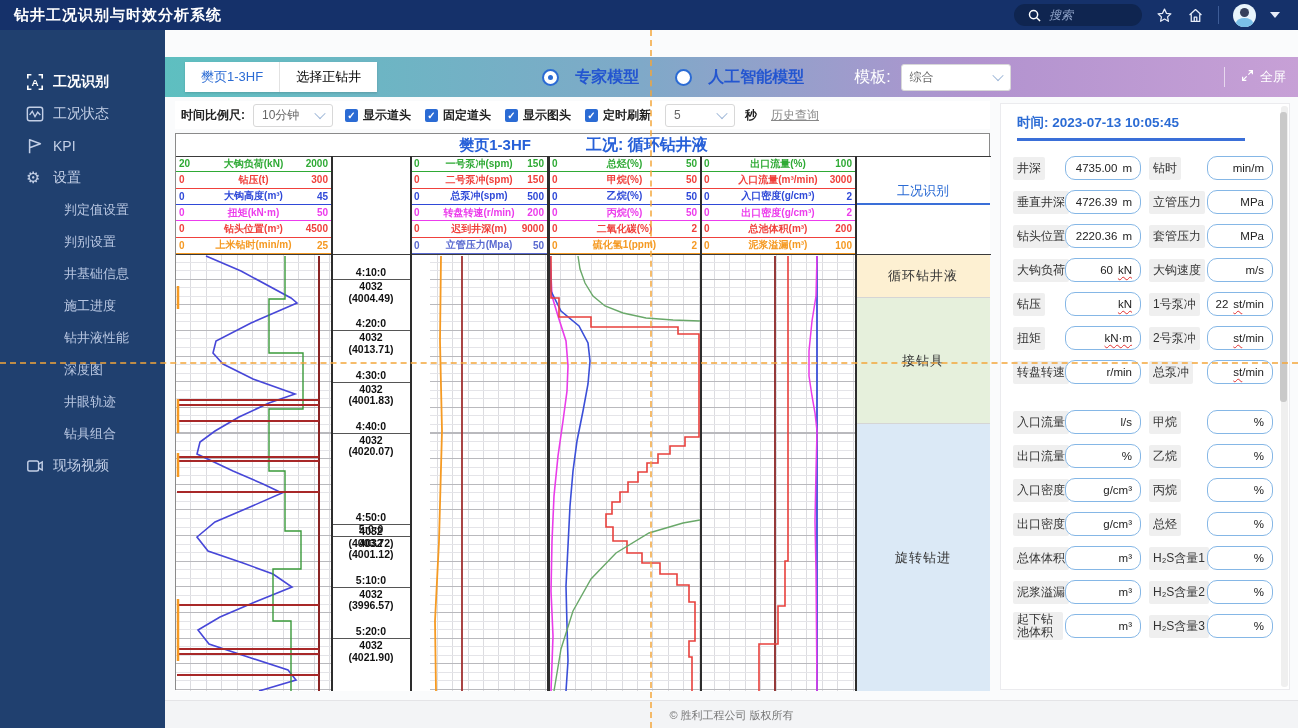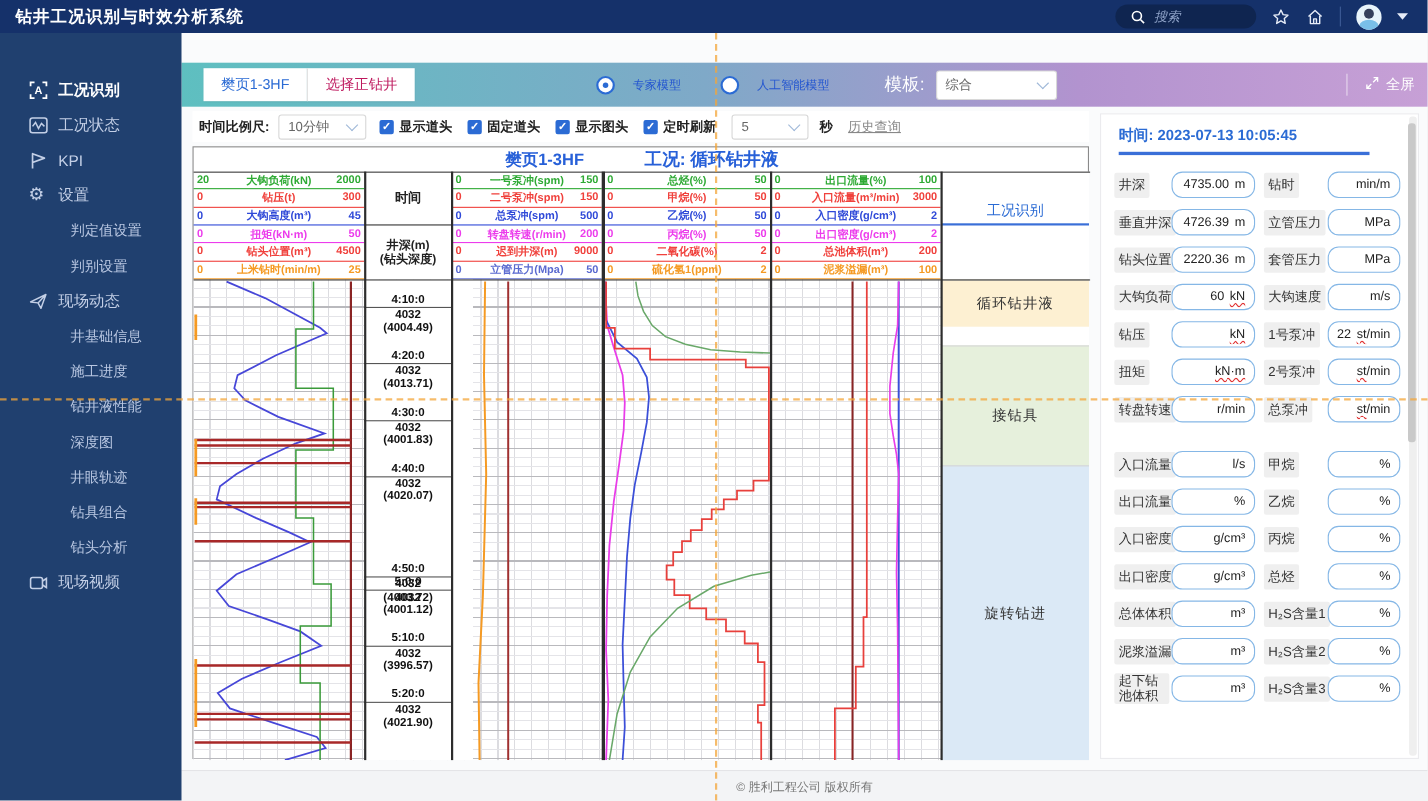--- a/index.html
+++ b/index.html
@@ -21,25 +21,25 @@
   #sidebar-list{padding-top:36px;display:flex;flex-direction:column;}
   .sb-item{display:flex;align-items:center;height:32px;padding-left:26px;color:#c3cfe6;font-size:14px;cursor:pointer;}
   .sb-item.sub{padding-left:64px;font-size:13px;color:#b9c7e2;}
   .sb-item.active{color:#ffffff;font-weight:bold;}
   .sb-icon{width:27px;display:flex;align-items:center;}
   
   #toolbar{position:absolute;left:165px;top:57px;width:1133px;height:40px;background:linear-gradient(90deg,#5ebfc0 0%,#7fa9c8 42%,#b293cf 72%,#c7a0d6 100%);display:flex;align-items:center;z-index:3;}
   .tab-group{display:flex;margin-left:20px;box-shadow:0 1px 2px rgba(0,0,0,.15);}
   .tab{background:#fff;font-size:13px;padding:6px 16px;cursor:pointer;}
   .tab.primary{color:#2b6bd4;}
-  .tab.plain{color:#be185d;border-left:1px solid #e2e2e2;}
+  .tab.plain{color:#000000;border-left:1px solid #e2e2e2;}
   .tb-flex{display:flex;align-items:center;margin-left:165px;gap:10px;}
   .radio{width:13px;height:13px;border:2px solid #2b6bd4;border-radius:50%;background:#fff;display:inline-flex;align-items:center;justify-content:center;}
   .radio.sel::after{content:"";width:5px;height:5px;border-radius:50%;background:#2b6bd4;}
-  .radio-label{color:#2456d0;font-size:11px;font-weight:normal;margin-right:26px;margin-left:6px;}
+  .radio-label{color:#2456d0;font-size:16px;font-weight:bold;margin-right:26px;margin-left:6px;}
   .tpl-label{color:#fff;font-size:16px;margin-left:14px;}
   .selectbox{background:#fff;border:1px solid #d8d8d8;border-radius:3px;height:25px;display:flex;align-items:center;justify-content:space-between;padding:0 8px;color:#666;font-size:12px;cursor:pointer;}
   .chev{width:7px;height:7px;border-right:1.6px solid #9fb8d8;border-bottom:1.6px solid #9fb8d8;transform:rotate(45deg) translate(-1px,-1px);}
   .fs-wrap{position:absolute;right:12px;display:flex;align-items:center;gap:6px;color:#fff;font-size:13px;}
   .fs-div{width:1px;height:20px;background:rgba(255,255,255,.6);margin-right:10px;}
   
   #controls{position:absolute;left:175px;top:101px;width:815px;height:28px;background:#fff;display:flex;align-items:center;font-size:12px;color:#222;z-index:2;}
   .ctl-label{font-weight:bold;margin-left:6px;}
   .cb{display:flex;align-items:center;gap:5px;margin-right:14px;}
   .cb-box{width:13px;height:13px;background:#2b6bd4;border-radius:2px;color:#fff;font-size:10px;line-height:13px;text-align:center;font-weight:bold;}
@@ -167,48 +167,37 @@
             <span style="font-size:16px;line-height:1">⚙</span>
           </span>
           <span>设置</span>
         </div>
         <div class="sb-item sub">
           <span>判定值设置</span>
         </div>
         <div class="sb-item sub">
           <span>判别设置</span>
         </div>
-        <div class="sb-item">
-          <span class="sb-icon">
-            <svg width="18" height="18" viewBox="0 0 20 20">
-              <path d="M2 10.5 17.5 3l-5 14-3-5.5L2 10.5zM9.5 11.5 17.5 3" fill="none" stroke="currentColor" stroke-width="1.5" stroke-linejoin="round"></path>
-            </svg>
-          </span>
-          <span>现场动态</span>
-        </div>
         <div class="sb-item sub">
           <span>井基础信息</span>
         </div>
         <div class="sb-item sub">
           <span>施工进度</span>
         </div>
         <div class="sb-item sub">
           <span>钻井液性能</span>
         </div>
         <div class="sb-item sub">
           <span>深度图</span>
         </div>
         <div class="sb-item sub">
           <span>井眼轨迹</span>
         </div>
         <div class="sb-item sub">
           <span>钻具组合</span>
-        </div>
-        <div class="sb-item sub">
-          <span>钻头分析</span>
         </div>
         <div class="sb-item">
           <span class="sb-icon">
             <svg width="18" height="18" viewBox="0 0 20 20">
               <rect x="2" y="4.5" width="12" height="11" rx="2" fill="none" stroke="currentColor" stroke-width="1.6"></rect>
               <path d="M14 8l4-2.5v9L14 12" fill="none" stroke="currentColor" stroke-width="1.6"></path>
             </svg>
           </span>
           <span>现场视频</span>
         </div>
@@ -370,21 +359,21 @@
           <div class="dw">
             <div>4032</div>
             <div>(4021.90)</div>
           </div>
         </div>
       </div>
     <div id="reco-col">
         <div class="reco-sec" style="top: 0px; height: 43px; background: rgb(253, 240, 210);">
           <span>循环钻井液</span>
         </div>
-        <div class="reco-sec" style="top: 60px; height: 126px; background: rgb(230, 240, 220);">
+        <div class="reco-sec" style="top: 43px; height: 126px; background: rgb(230, 240, 220);">
           <span>接钻具</span>
         </div>
         <div class="reco-sec" style="top: 169px; height: 268px; background: rgb(219, 233, 246);">
           <span>旋转钻进</span>
         </div>
       </div>
     <div id="track-headers">
         <div class="thdr" style="left: 0px; top: 22px; width: 155px; height: 98px;">
           <div class="thdr-row" style="color: rgb(47, 170, 53); border-bottom: 1px solid rgb(47, 170, 53);">
             <span class="mn">20</span>
@@ -508,27 +497,20 @@
             <span class="mx">200</span>
           </div>
           <div class="thdr-row" style="color: rgb(245, 154, 35); border-bottom: 1px solid rgb(245, 154, 35);">
             <span class="mn">0</span>
             <span class="nm">泥浆溢漏(m³)</span>
             <span class="mx">100</span>
           </div>
         </div>
       </div>
 
-    <div class="midhdr">
-      <div class="t">时间</div>
-      <div class="dwrap">
-        <span>井深(m)</span>
-        <span>(钻头深度)</span>
-      </div>
-    </div>
     <div class="reco-hdr">
       <div class="lbl">工况识别</div>
       <div class="ul"></div>
     </div>
 
     <div class="hline" style="top:22px;height:1px"></div>
     <div class="hline" style="top:120px;height:1px"></div>
     <div class="vsep" style="left:155px;width:1.5px"></div>
     <div class="vsep" style="left:234px;width:1.5px"></div>
     <div class="vsep" style="left:371px;width:2.5px"></div>

